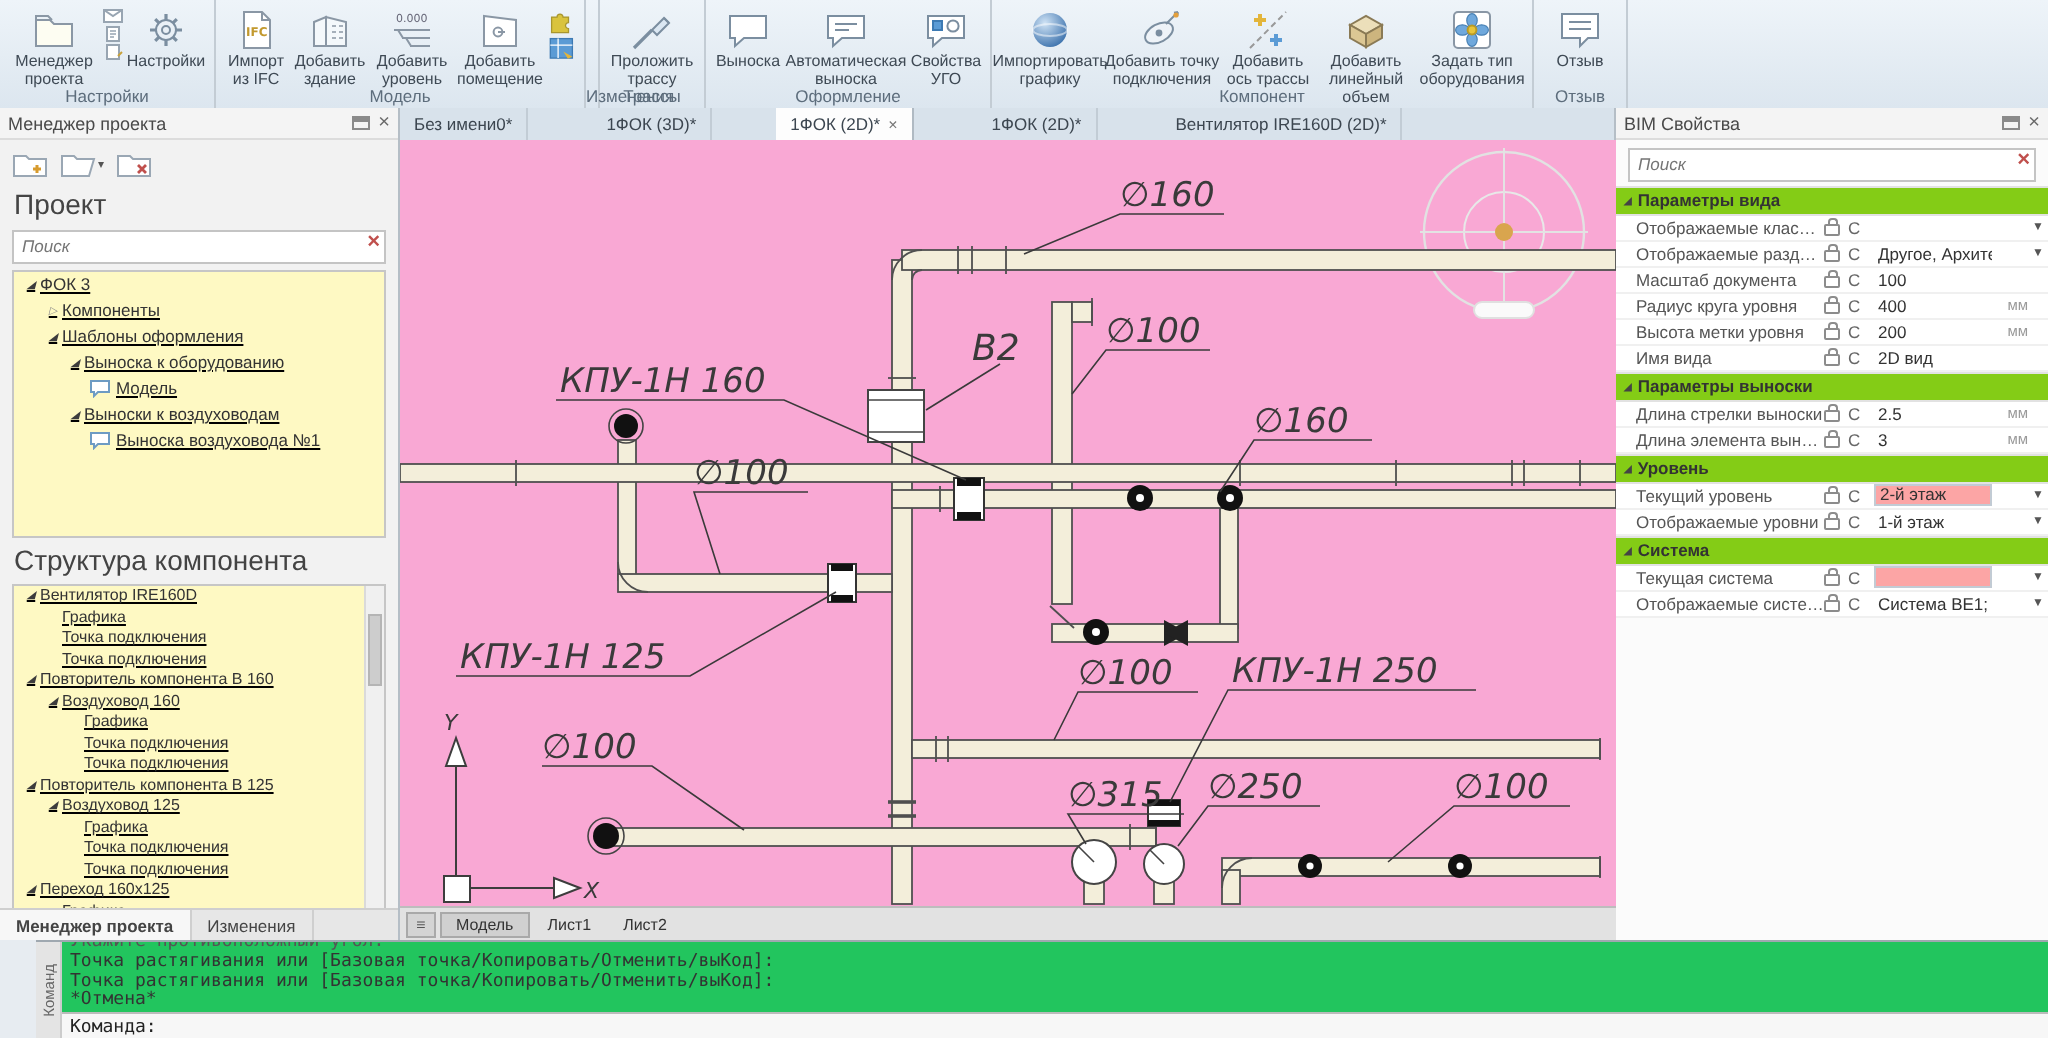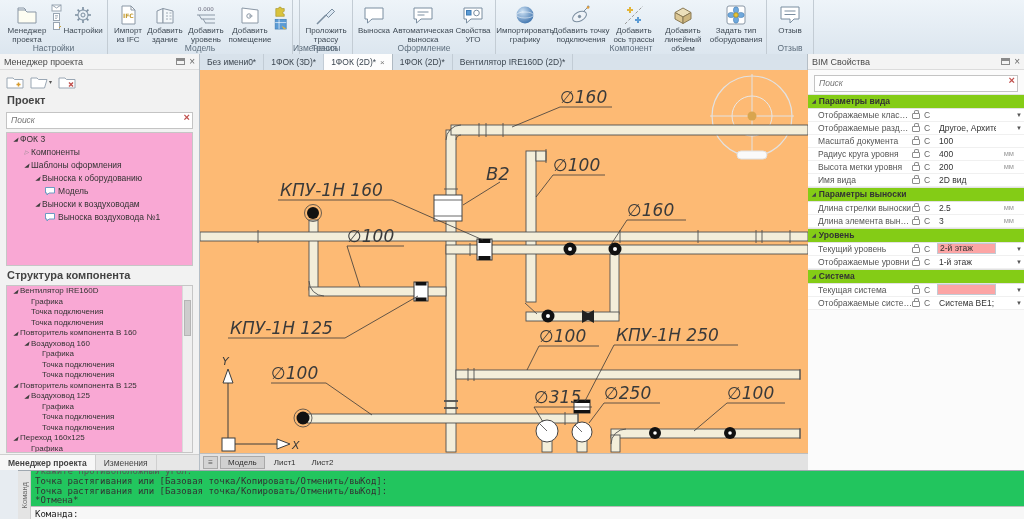--- a/index.html
+++ b/index.html
@@ -20,44 +20,44 @@
   .wico{display:flex;align-items:center;gap:4px;}
   .pinbox{width:7px;height:5px;border:1px solid #8a8a8a;}
   .pinbox::before{content:"";display:block;height:1.5px;background:#8a8a8a;}
   .xg{font-size:10px;color:#6a6a6a;line-height:7px;}
   .searchrow{position:relative;margin:2px 6px;}
   .searchrow input{width:100%;box-sizing:border-box;height:17px;border:1px solid #c4c4c4;background:#fff;font-size:8.5px;font-style:italic;color:#555;padding:0 16px 0 4px;outline:none;font-family:"Liberation Sans",sans-serif;}
   .clearx{position:absolute;right:3px;top:2px;color:#c0504d;font-size:11px;font-weight:bold;cursor:default;}
   
   #leftp{left:0;width:200px;}
   .lp-tools{display:flex;align-items:center;gap:6px;padding:4px 6px 2px 6px;}
-  .lp-cap{font-size:11px;color:#444;padding:3px 7px 1px 7px;font-weight:bold;}
-  .treebox{margin:3px 6px 0 6px;background:#f9a8d4;border:1px solid #c6c6c6;overflow:hidden;position:relative;}
+  .lp-cap{font-size:14px;color:#444;padding:3px 7px 1px 7px;}
+  .treebox{margin:3px 6px 0 6px;background:#fef9c3;border:1px solid #c6c6c6;overflow:hidden;position:relative;text-decoration:underline;}
   #tree1{height:132px;}
   #tree2{height:166px;}
   .trow{display:flex;align-items:center;height:13px;font-size:8.5px;color:#333;white-space:nowrap;}
   #tree2 .trow{height:10.5px;font-size:8px;}
   .trow .x{width:9px;display:inline-flex;justify-content:center;}
   .x.e::before{content:"◢";font-size:5.5px;color:#3c3c3c;}
   .x.c::before{content:"▷";font-size:5.5px;color:#8a8a8a;}
   .l0{padding-left:4px;}.l1{padding-left:15px;}.l2{padding-left:26px;}.l3{padding-left:37px;}
   .lficon{display:inline-flex;margin-right:2px;}
   .vsb{position:absolute;right:0;top:0;bottom:0;width:9px;background:#f0f0f0;border-left:1px solid #dadada;}
   .vsb .thumb{position:absolute;left:1px;right:1px;top:14px;height:34px;background:#cdcdcd;border:1px solid #b5b5b5;}
   .lp-tabs{position:absolute;left:0;right:0;bottom:0;height:15px;display:flex;align-items:stretch;background:#e7e7e7;border-top:1px solid #cfcfcf;font-size:8.5px;color:#444;}
   .lp-tab{padding:1px 8px;display:flex;align-items:center;border-right:1px solid #cfcfcf;}
   .lp-tab.act{background:#f7f7f7;font-weight:bold;}
   
   #canvasp{position:absolute;left:200px;top:54px;width:608px;height:416px;background:#fff;border-right:1px solid #b5bec6;box-sizing:border-box;}
-  .doctabs{height:16px;background:#d8e2eb;display:flex;align-items:stretch;border-bottom:1px solid #b9c2cb;font-size:8.5px;color:#3c4650;position:relative;}
+  .doctabs{height:16px;background:#d8e2eb;display:flex;align-items:stretch;border-bottom:1px solid #b9c2cb;font-size:8.5px;color:#3c4650;position:relative;gap:32px;}
   .dtab{display:flex;align-items:center;padding:0 7px;border-right:1px solid #c2ccd5;cursor:default;gap:4px;}
   .dtab.act{background:#fdfdfd;border-right:1px solid #b0bac3;}
   .dtab .cl{font-size:8px;color:#777;}
   .ghost{position:absolute;top:17px;height:8px;border:1px solid #e3e3e3;border-radius:4px;background:#f6f6f6;}
-  .drawing{position:absolute;left:0;top:16px;width:608px;height:383px;background:#fdba74;}
+  .drawing{position:absolute;left:0;top:16px;width:608px;height:383px;background:#f9a8d4;}
   .sheetbar{position:absolute;left:0;bottom:0;width:608px;height:17px;background:#e2e2e2;border-top:1px solid #bdbdbd;display:flex;align-items:center;gap:2px;padding-left:3px;box-sizing:border-box;font-size:8px;color:#333;}
   .smenu{width:13px;height:11px;background:#d4d4d4;border:1px solid #a9a9a9;display:flex;align-items:center;justify-content:center;font-size:8px;color:#555;}
   .stab{padding:1px 7px;}
   .stab.act{background:#d0d0d0;border:1px solid #a9a9a9;}
   
   #rightp{left:808px;width:216px;border-right:none;background:#fbfbfb;}
   .grid{background:#fdfdfd;}
   .psec{height:13px;background:#84cc16;border-top:1px solid #e2e2e2;border-bottom:1px solid #e2e2e2;font-size:8.5px;font-weight:bold;color:#333;display:flex;align-items:center;gap:3px;padding-left:4px;}
   .psec::before{content:"◢";font-size:5px;color:#444;}
   .prow{display:grid;grid-template-columns:104px 12px 13px 1fr 18px 10px;align-items:center;height:12px;font-size:8.5px;color:#444;border-bottom:1px solid #f0f0f0;background:#fff;}

